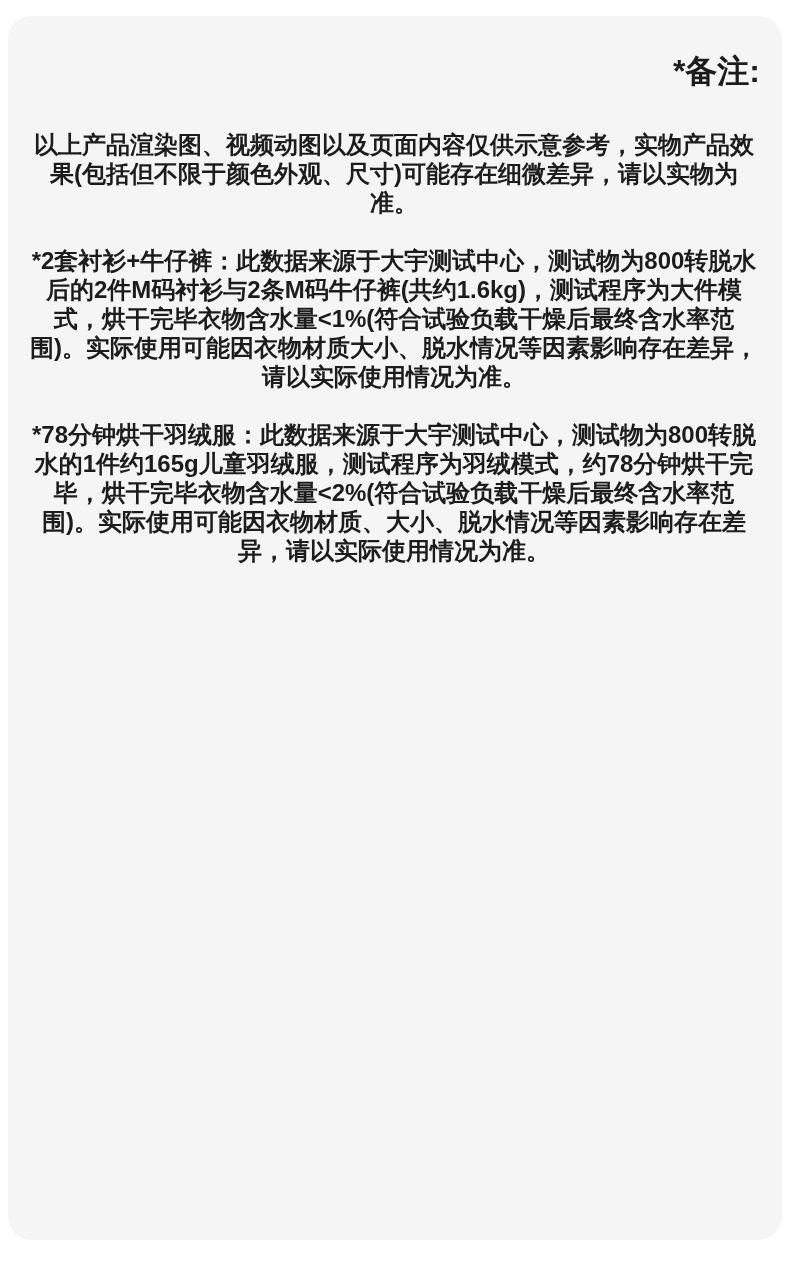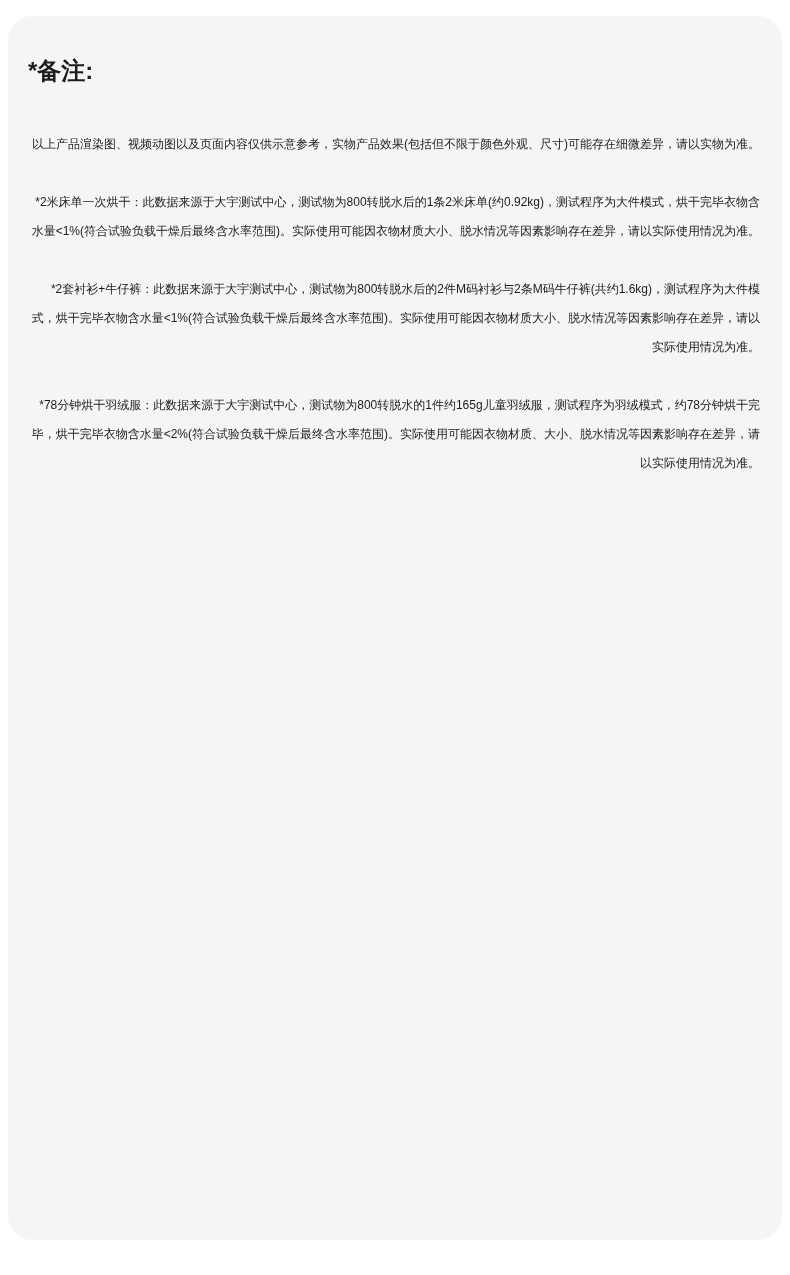--- a/index.html
+++ b/index.html
@@ -22,47 +22,47 @@
   .card {
     margin: 16px 8px 0 8px;
     width: 774px;
     height: 1224px;
     background: var(--card-bg);
     border-radius: 24px;
     padding: 36px 22px 40px 20px;
     overflow: hidden;
   }
   .title {
-    font-size: 24px;
+    font-size: 32px;
     line-height: 38px;
     font-weight: 700;
     margin: 0 0 40px 0;
     color: var(--text);
+    text-align: right;
   }
   .para {
-    font-size: 12px;
+    font-size: 24px;
     line-height: 29px;
-    font-weight: 400;
+    font-weight: 700;
     margin: 0 0 29px 0;
     color: var(--text);
-    text-align: right;
+    text-align: center;
     word-break: break-all;
   }
   .para:last-child { margin-bottom: 11px; }
 </style>
 </head>
 <body>
 
 <div>
   <section class="card">
     <h1 class="title">*备注:</h1>
 
     <p class="para">以上产品渲染图、视频动图以及页面内容仅供示意参考，实物产品效果(包括但不限于颜色外观、尺寸)可能存在细微差异，请以实物为准。</p>
 
-    <p class="para">*2米床单一次烘干：此数据来源于大宇测试中心，测试物为800转脱水后的1条2米床单(约0.92kg)，测试程序为大件模式，烘干完毕衣物含水量&lt;1%(符合试验负载干燥后最终含水率范围)。实际使用可能因衣物材质大小、脱水情况等因素影响存在差异，请以实际使用情况为准。</p>
 
     <p class="para">*2套衬衫+牛仔裤：此数据来源于大宇测试中心，测试物为800转脱水后的2件M码衬衫与2条M码牛仔裤(共约1.6kg)，测试程序为大件模式，烘干完毕衣物含水量&lt;1%(符合试验负载干燥后最终含水率范围)。实际使用可能因衣物材质大小、脱水情况等因素影响存在差异，请以实际使用情况为准。</p>
 
 
 
 
 
     <p class="para">*78分钟烘干羽绒服：此数据来源于大宇测试中心，测试物为800转脱水的1件约165g儿童羽绒服，测试程序为羽绒模式，约78分钟烘干完毕，烘干完毕衣物含水量&lt;2%(符合试验负载干燥后最终含水率范围)。实际使用可能因衣物材质、大小、脱水情况等因素影响存在差异，请以实际使用情况为准。</p>
   </section>
 </div>

